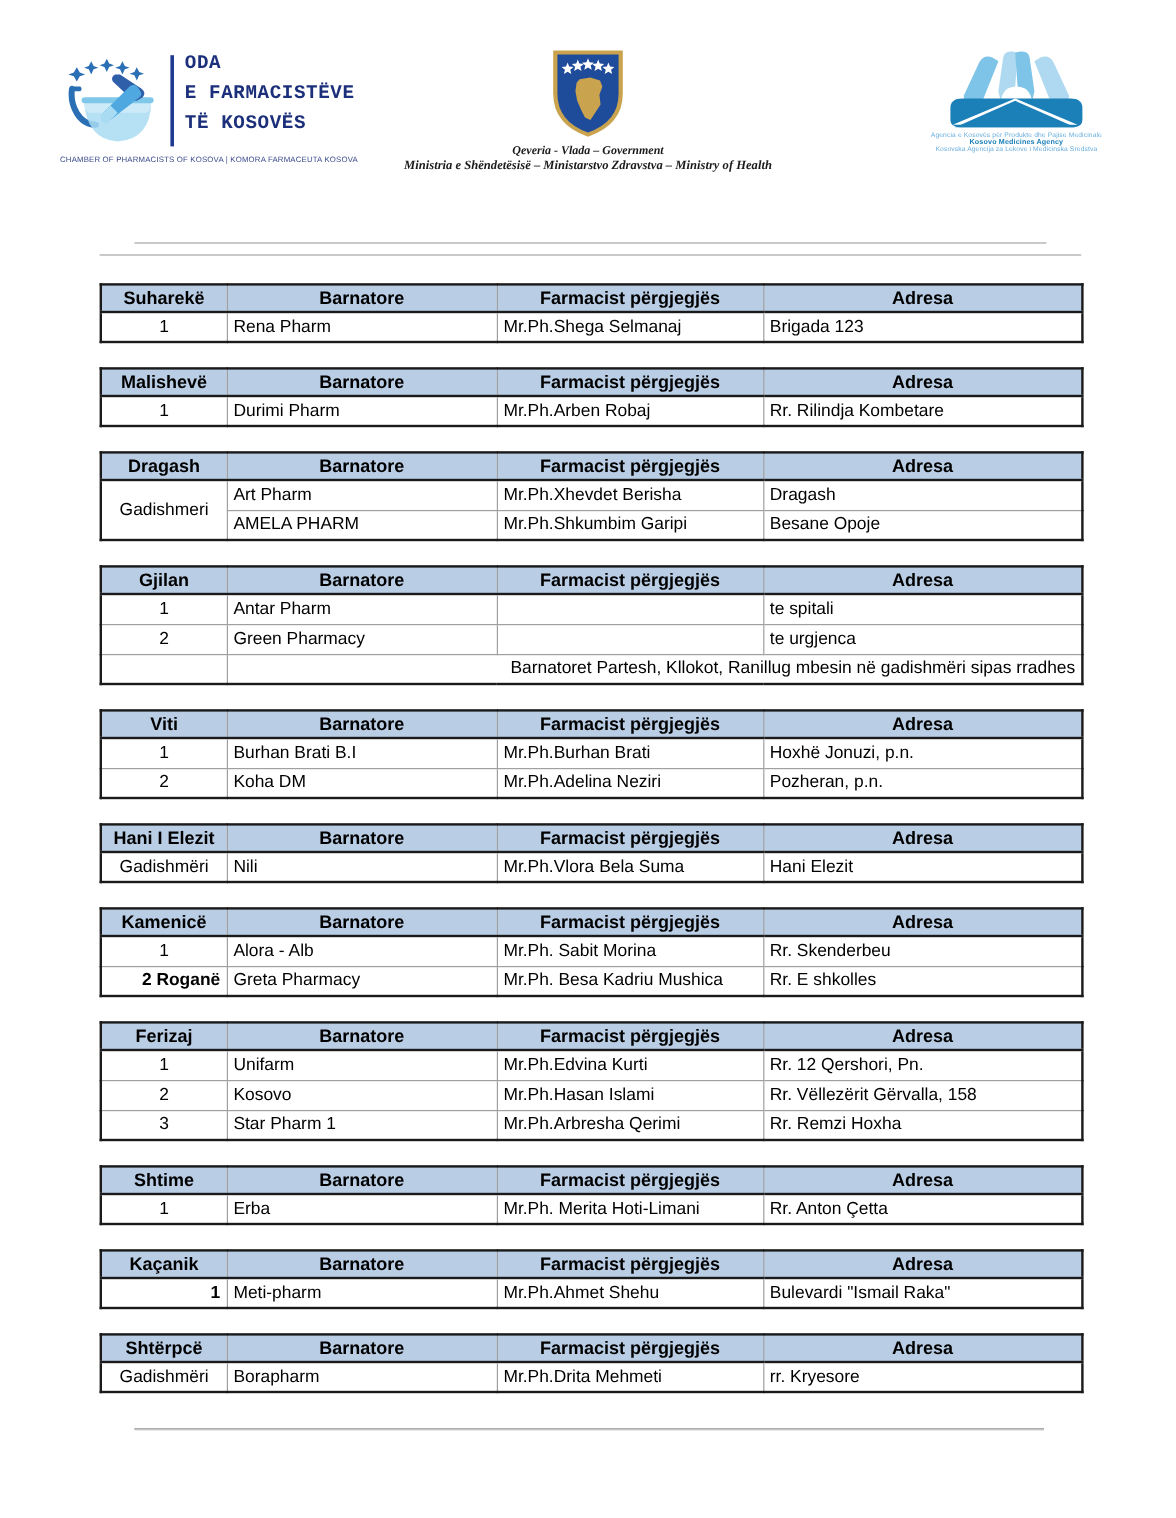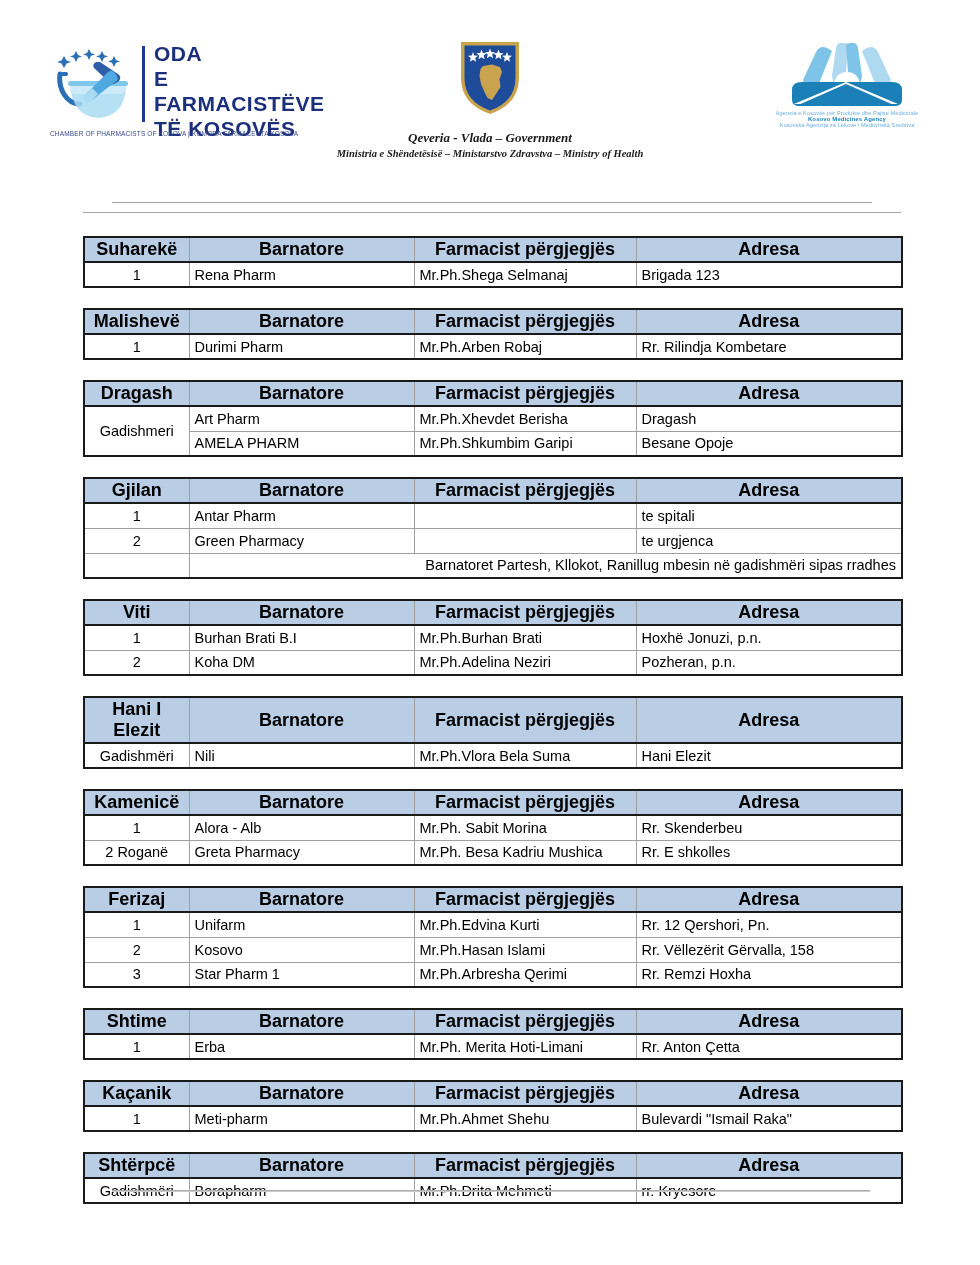--- a/index.html
+++ b/index.html
@@ -30,23 +30,23 @@
   .logo-left-inner { position: relative; width: 290px; height: 105px; }
 
   
   .mortar { position: absolute; left: 6px; top: 8px; width: 78px; height: 74px; }
   .divider-bar {
     position: absolute; left: 92px; top: 6px;
     width: 3px; height: 76px; background: #1f3a93;
   }
   .oda-text {
     position: absolute; left: 104px; top: 1px;
-    font-family: Liberation Sans, sans-serif;
+    font-family: Liberation Mono, monospace;
     font-weight: bold;
-    font-size: 21px;
+    font-size: 16px;
     line-height: 25px;
     letter-spacing: .5px;
     color: #1b2f7a;
   }
   .oda-sub {
     position: absolute; left: 0px; top: 90px;
     font-family: "Liberation Sans", sans-serif;
     font-size: 6.5px;
     letter-spacing: .15px;
     color: #3a4a8c;
@@ -65,22 +65,22 @@
     font-weight: bold; font-size: 12.5px; color: #1a1a1a;
     letter-spacing: .2px; margin-top: 2px;
   }
   .gov2 {
     font-family: "Liberation Sans", sans-serif;
     font-weight: bold; font-size: 11px; color: #1a1a1a;
     margin-top: 2px;
   }
   .gov3 {
     font-family: "Liberation Serif", serif;
-    font-style: italic; font-weight: bold; font-size: 13px; color: #1a1a1a;
-    margin-top: 14px;
+    font-style: italic; font-weight: bold; font-size: 10px; color: #1a1a1a;
+    margin-top: 4px;
     text-align: center;
   }
   .gov4 {
     font-family: "Liberation Serif", serif;
     font-style: italic; font-weight: bold; font-size: 10.5px; color: #1a1a1a;
     margin-top: 2px;
   }
 
   
   .logo-right {
@@ -141,29 +141,29 @@
     font-size: 14.5px;
     height: 25px;
     padding: 1px 5px;
     vertical-align: middle;
     background: #ffffff;
   }
   table.reg thead th {
     background: #b9cde5;
     font-weight: bold;
     text-align: center;
-    font-size: 18px;
+    font-size: 15px;
     height: 23px;
   }
   table.reg { border: 2px solid #1a1a1a; }
   table.reg thead tr th { border-bottom: 2px solid #1a1a1a; }
   table.reg tbody tr:last-child td { border-bottom: none; }
 
   td.num { text-align: center; }
-  td.num-left { text-align: center; padding-left: 6px; }
+  td.num-left { text-align: right; padding-left: 6px; font-weight: bold; }
   td.merged { text-align: center; font-size: 14px; }
   td.note { text-align: right; font-size: 13.5px; padding-left: 8px; }
   td.blank { background: #ffffff; }
   td.txt { text-align: left; }
 </style>
 </head>
 <body>
 
 <div id="letterhead">
 

